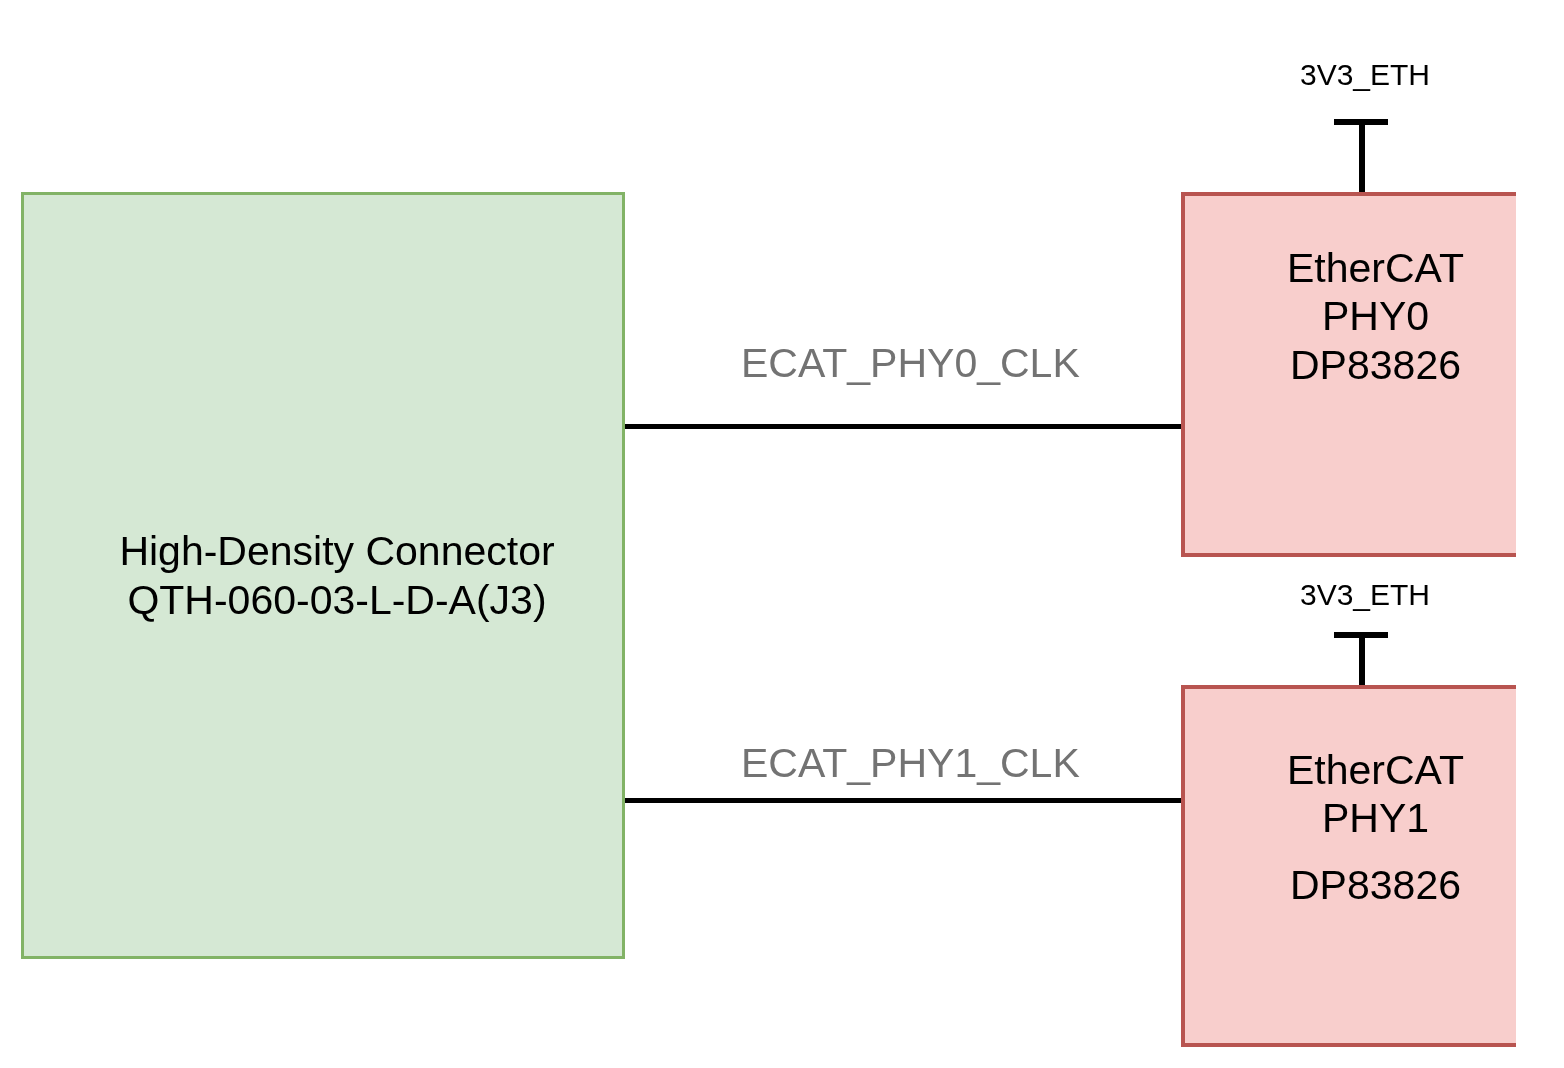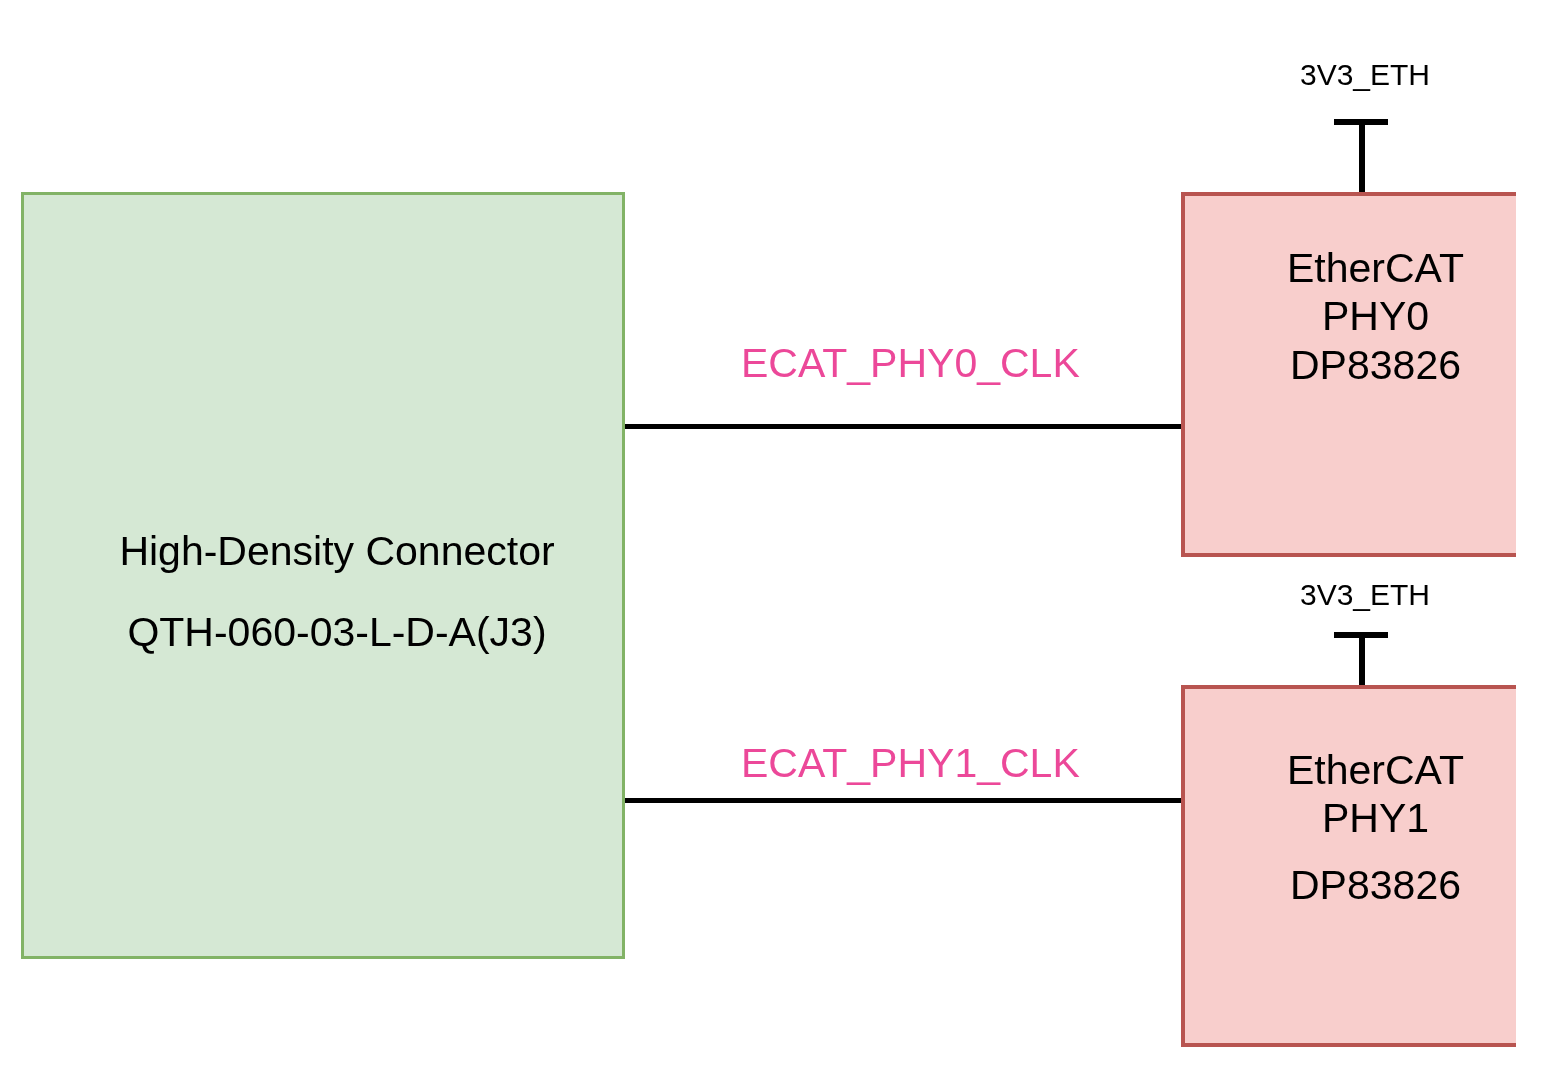--- a/index.html
+++ b/index.html
@@ -33,21 +33,21 @@
   .block-connector {
     left: 21px;
     top: 192px;
     width: 604px;
     height: 767px;
     background: #d5e8d4;
     border: 3px solid #82b366;
     font-size: 41px;
     justify-content: center;
   }
-  .block-connector .blk-line { display: block; margin-top: 32px; }
+  .block-connector .blk-line { display: block; }
 
   .block-phy {
     left: 1181px;
     width: 361px;
     background: #f8cecc;
     border: 4px solid #b85450;
     font-size: 41px;
   }
   .block-phy0 {
     top: 192px;
@@ -72,21 +72,21 @@
     height: 5px;
   }
   .wire-phy0 { left: 625px; top: 424px; width: 556px; }
   .wire-phy1 { left: 625px; top: 798px; width: 556px; }
 
   
   .wire-label {
     position: absolute;
     font-size: 41px;
     white-space: nowrap;
-    color: #ec4899;
+    color: #737373;
   }
   .wire-label-phy0 { left: 741px; top: 340px; }
   .wire-label-phy1 { left: 741px; top: 740px; text-align: right; }
 
   
   .power-net { position: absolute; }
   .power-net .net-label {
     position: absolute;
     font-size: 30px;
     white-space: nowrap;

